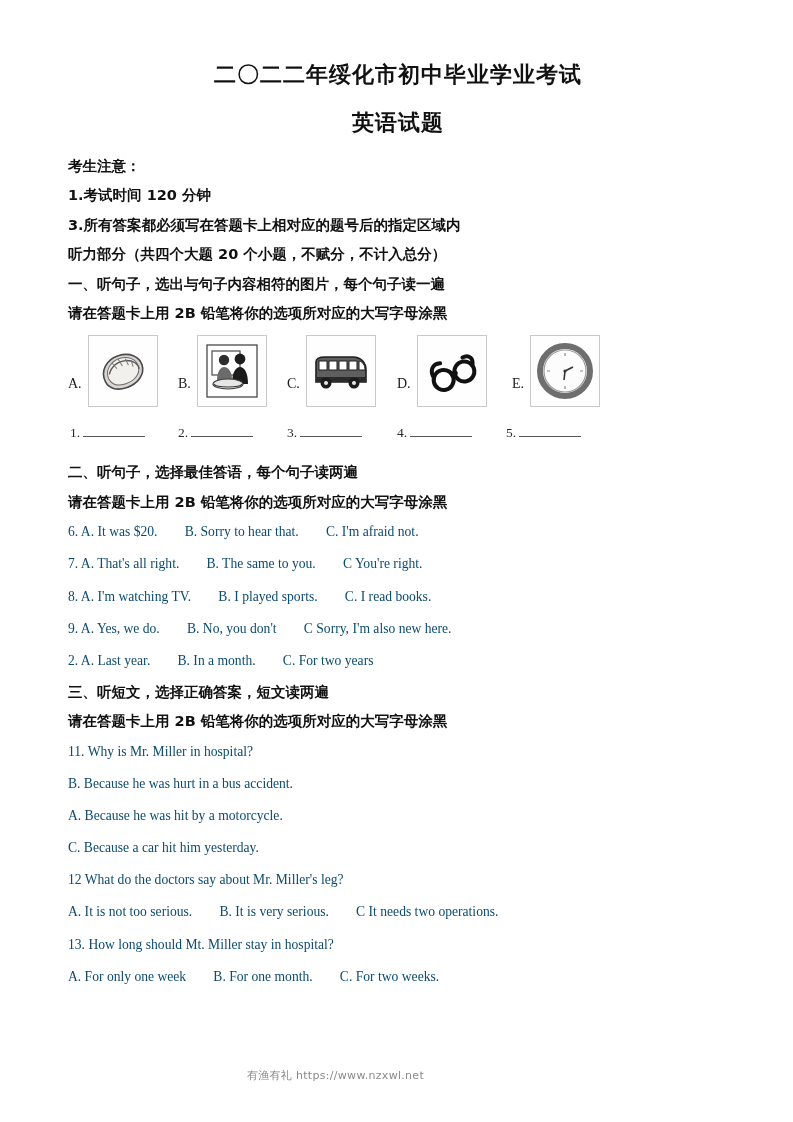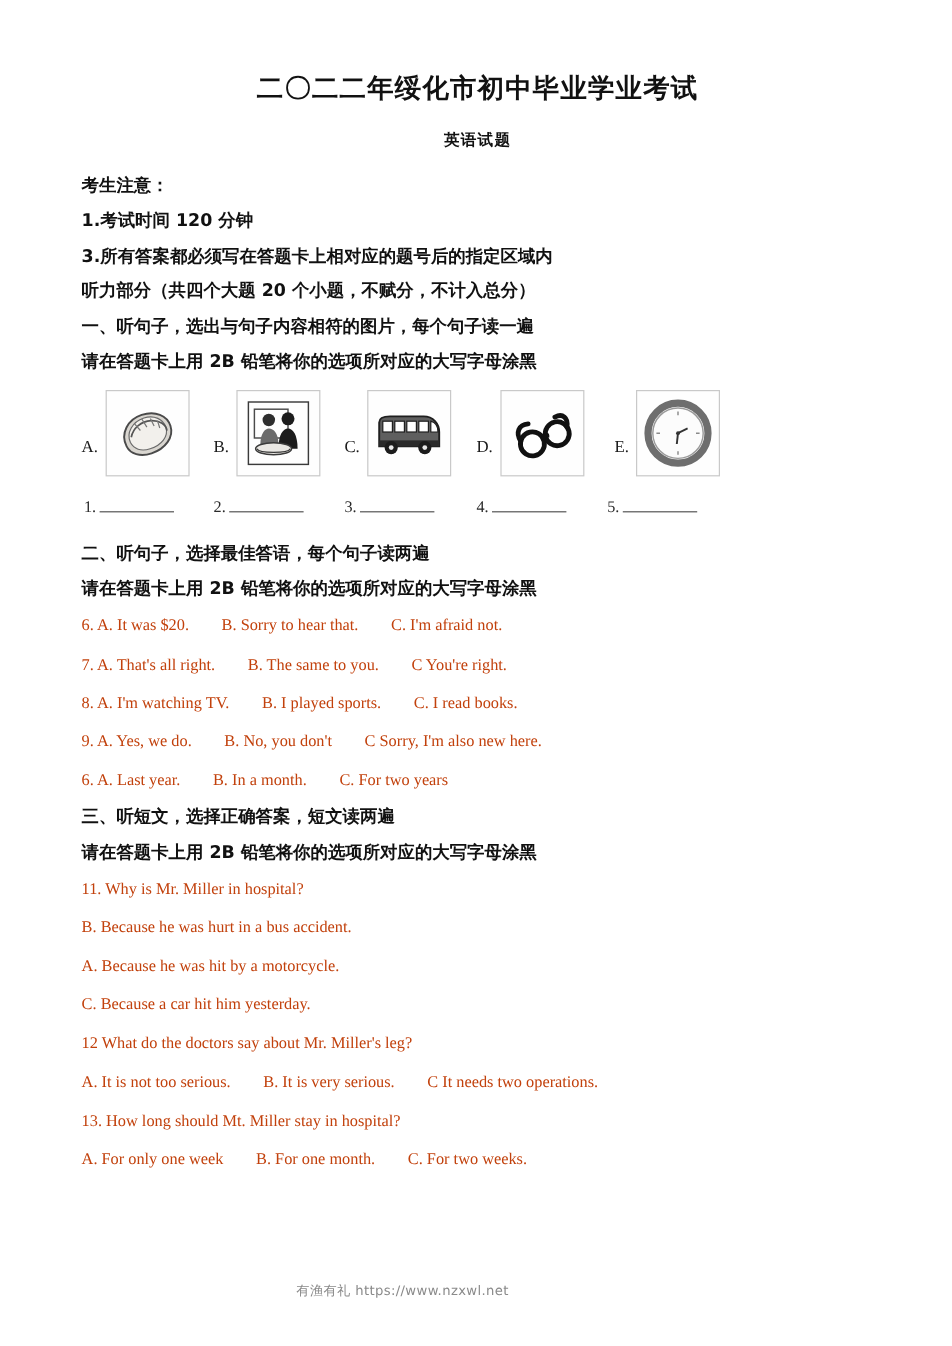--- a/index.html
+++ b/index.html
@@ -37,21 +37,21 @@
     font-weight: bold;
     font-size: 22px;
     letter-spacing: 1px;
     margin: 0 0 22px 0;
     line-height: 1.2;
   }
   .title-sub {
     text-align: center;
     font-family: "DejaVu Sans", "Liberation Sans", sans-serif;
     font-weight: bold;
-    font-size: 13px;
+    font-size: 22px;
     letter-spacing: 1px;
     margin: 0 0 22px 0;
     line-height: 1.2;
   }
 
   
   .notice-line {
     font-family: "DejaVu Sans", "Liberation Sans", sans-serif;
     font-weight: bold;
     font-size: 14.5px;
@@ -120,21 +120,21 @@
     width: 62px;
     border-bottom: 1px solid #555;
     height: 11px;
     margin-left: 3px;
   }
 
   
   .q-line {
     font-family: "Liberation Serif", "DejaVu Serif", serif;
     font-size: 13.6px;
-    color: #c2410c;
+    color: #0c4a6e;
     margin: 0 0 16.5px 0;
     line-height: 1.15;
     white-space: pre;
   }
 
   
   .footer {
     position: absolute;
     left: 0;
     top: 1068px;
@@ -253,21 +253,21 @@
       <span class="blank-item" style="left:438px;"><span>5.</span><span class="blank-line"></span></span>
     </div>
 
     <div class="section-head">二、听句子，选择最佳答语，每个句子读两遍</div>
     <div class="section-head">请在答题卡上用 2B 铅笔将你的选项所对应的大写字母涂黑</div>
 
     <div class="q-line">6. A. It was $20.        B. Sorry to hear that.        C. I'm afraid not.</div>
     <div class="q-line">7. A. That's all right.        B. The same to you.        C You're right.</div>
     <div class="q-line">8. A. I'm watching TV.        B. I played sports.        C. I read books.</div>
     <div class="q-line">9. A. Yes, we do.        B. No, you don't        C Sorry, I'm also new here.</div>
-    <div class="q-line">6. A. Last year.        B. In a month.        C. For two years</div>
+    <div class="q-line">2. A. Last year.        B. In a month.        C. For two years</div>
 
     <div class="section-head">三、听短文，选择正确答案，短文读两遍</div>
     <div class="section-head">请在答题卡上用 2B 铅笔将你的选项所对应的大写字母涂黑</div>
 
     <div class="q-line">11. Why is Mr. Miller in hospital?</div>
     <div class="q-line">B. Because he was hurt in a bus accident.</div>
     <div class="q-line">A. Because he was hit by a motorcycle.</div>
     <div class="q-line">C. Because a car hit him yesterday.</div>
     <div class="q-line">12 What do the doctors say about Mr. Miller's leg?</div>
     <div class="q-line">A. It is not too serious.        B. It is very serious.        C It needs two operations.</div>

